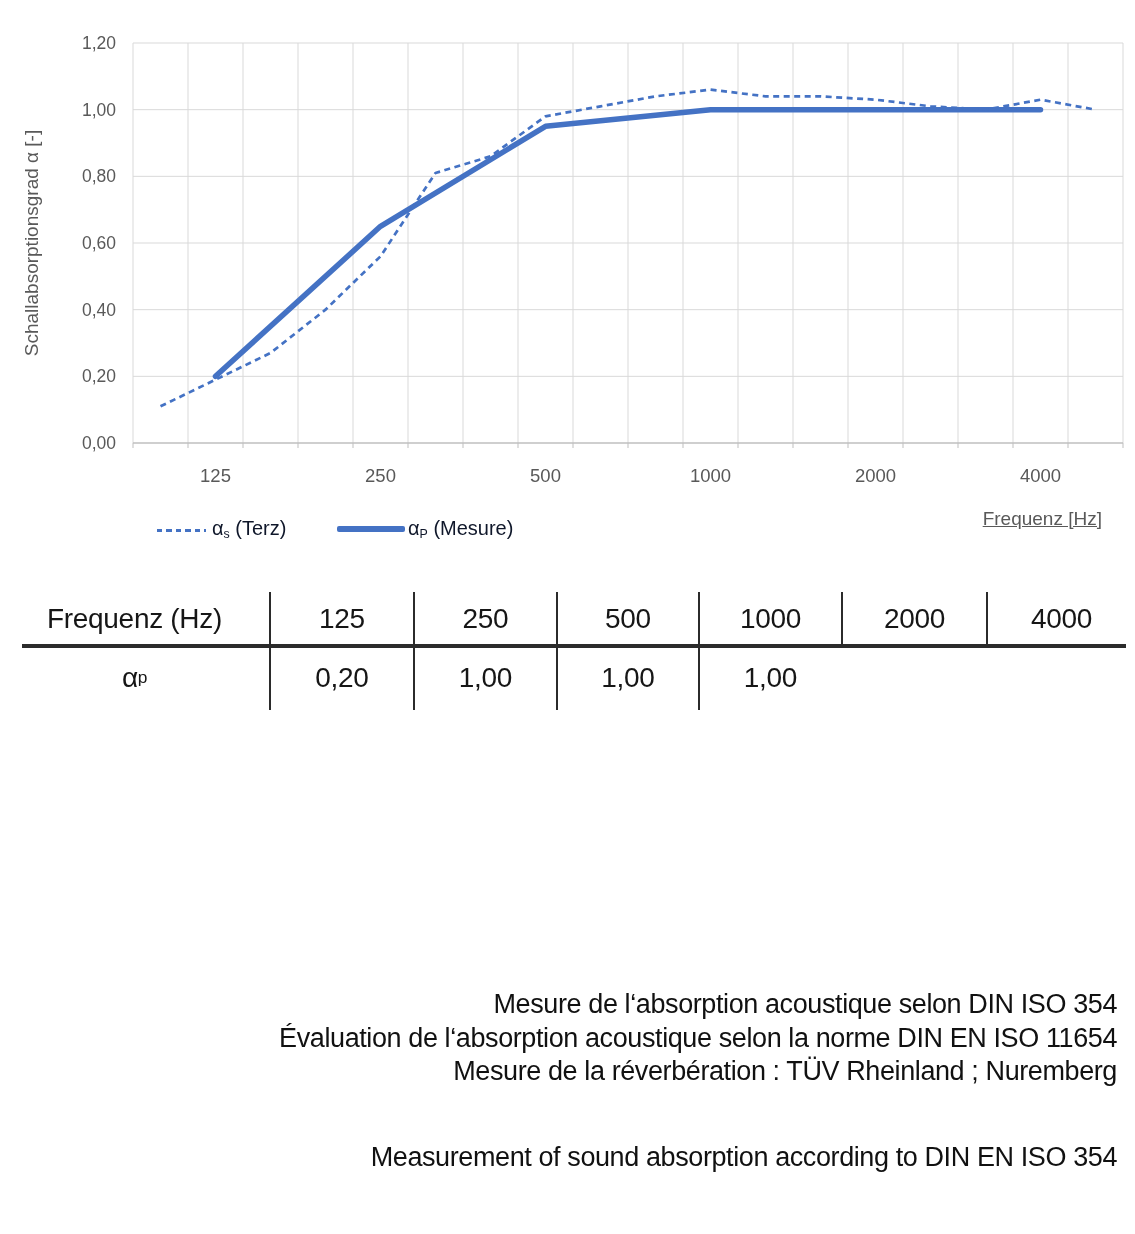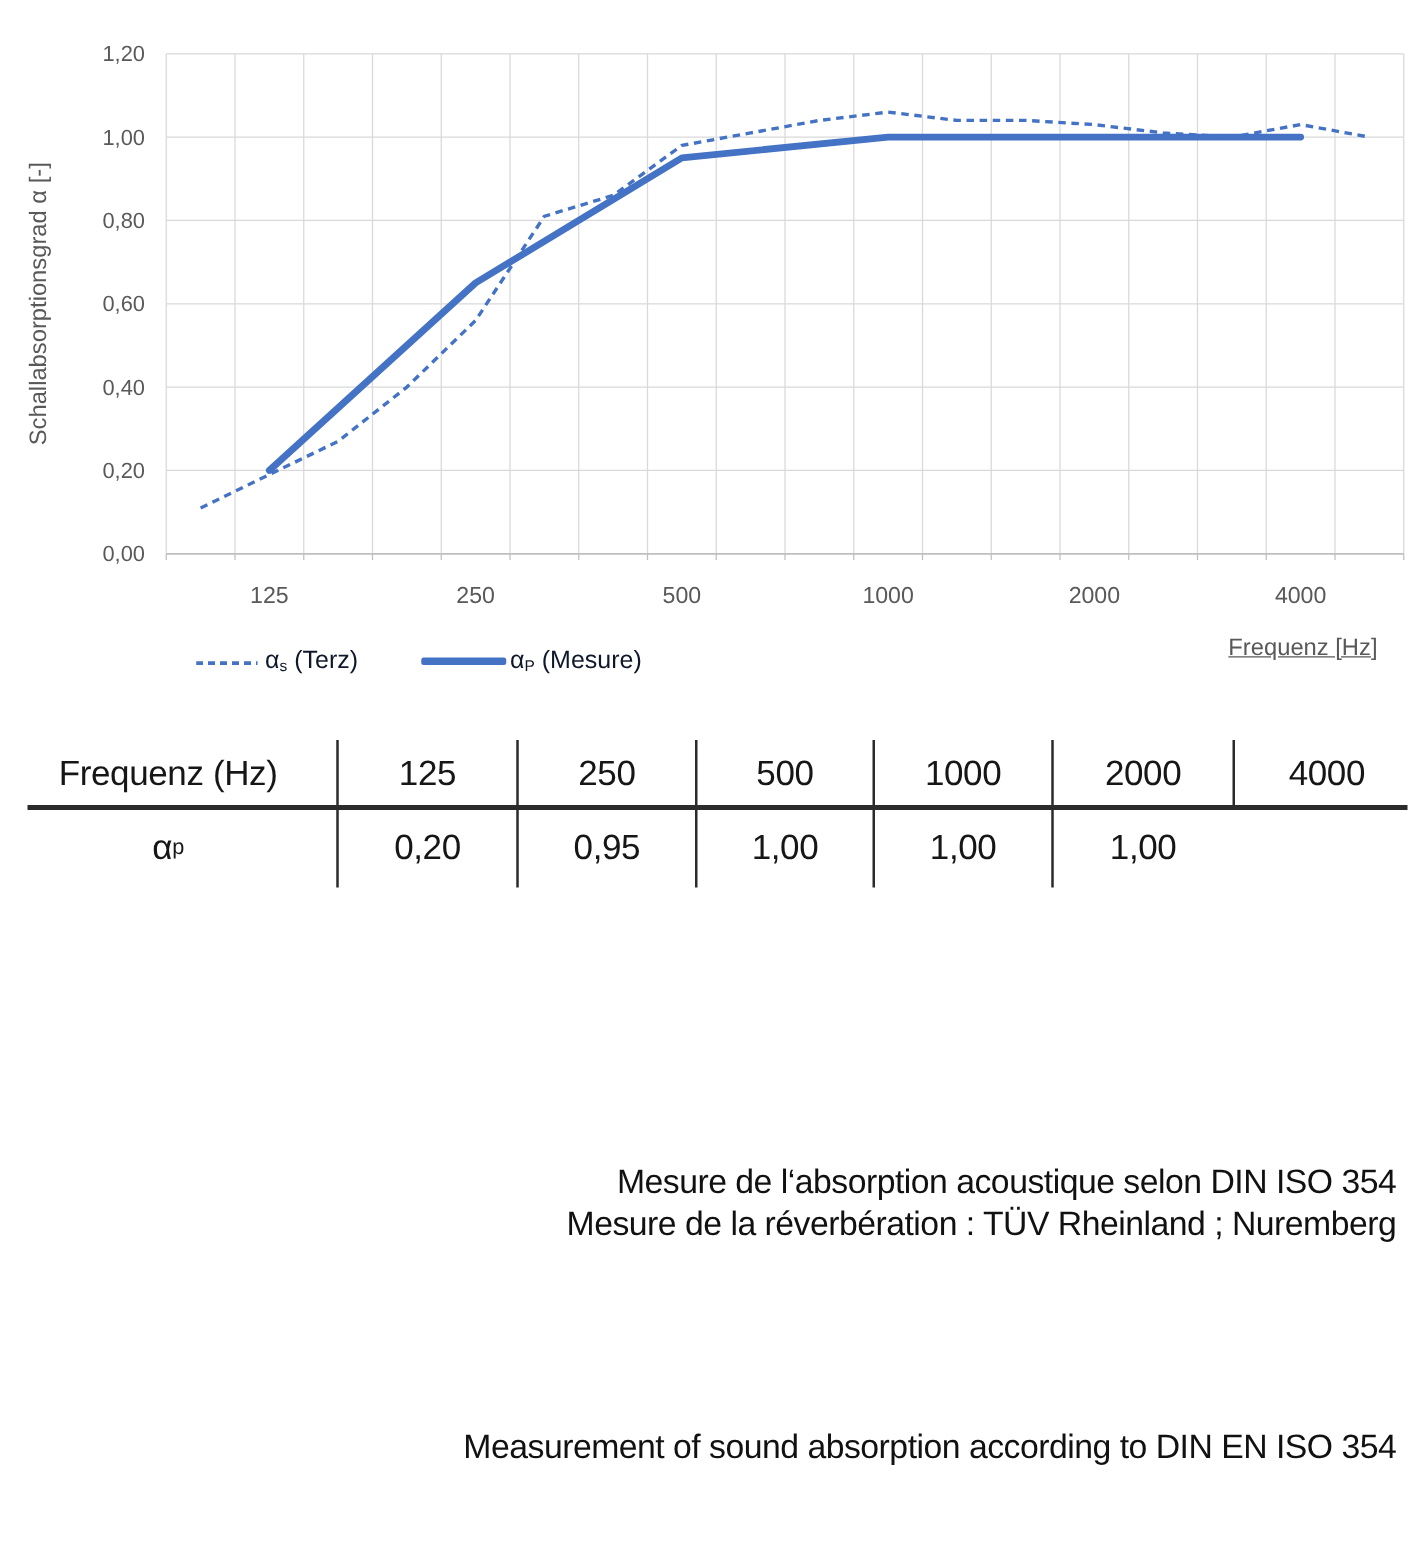--- a/index.html
+++ b/index.html
@@ -24,21 +24,21 @@
   .tbl{position:absolute;left:0;top:592px;width:959px;height:118px;display:grid;
        grid-template-columns:269px 144px 143px 142px 143px 145px 149px;
        grid-template-rows:53px 65px;font-size:28px;color:#161616;}
   .tbl .cell{display:flex;align-items:center;justify-content:center;letter-spacing:-0.3px;}
   .tbl .vline{border-left:2.5px solid #2b2b2b;}
   .tbl-divider{position:absolute;left:22px;top:644px;width:1104px;height:4px;background:#2b2b2b;}
   
   .note{position:absolute;left:0;right:18px;text-align:right;font-size:27px;
         line-height:33.5px;letter-spacing:-0.4px;color:#111;}
   #note-german{top:773px;}
-  #note-french{top:929px;padding-left:37px;}
+  #note-french{top:988px;padding-left:37px;}
   #note-english{top:1141px;}
 </style>
 </head>
 <body>
 
 <div id="page">
 
   <div id="chart-wrap">
     <svg id="chart-svg" width="1135" height="560">
         <line x1="133" x2="1123" y1="376.3333333333333" y2="376.3333333333333" stroke="#D9D9D9" stroke-width="1"></line>
@@ -119,28 +119,28 @@
     <div class="cell vline">500</div>
     <div class="cell vline">1000</div>
     <div class="cell vline">2000</div>
     <div class="cell vline">4000</div>
 
     <div class="cell">
         <span>α</span>
         <sub>p</sub>
       </div>
     <div class="cell vline">0,20</div>
-    <div class="cell vline">0,95</div>
     <div class="cell vline">1,00</div>
     <div class="cell vline">1,00</div>
     <div class="cell vline">1,00</div>
   </div>
   <div class="tbl-divider"></div>
 
   <div class="note" id="note-french">
     <div>Mesure de l‘absorption acoustique selon DIN ISO 354</div>
+    <div>Évaluation de l‘absorption acoustique selon la norme DIN EN ISO 11654</div>
     <div>Mesure de la réverbération : TÜV Rheinland ; Nuremberg</div>
   </div>
   <div class="note" id="note-english">
     <div>Measurement of sound absorption according to DIN EN ISO 354</div>
   </div>
 
 </div>
 
 </body></html>

